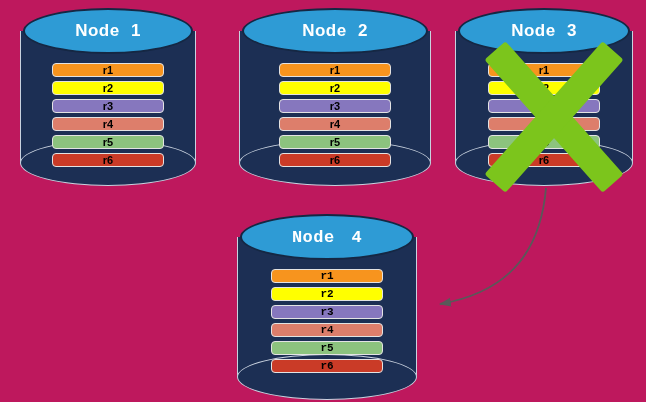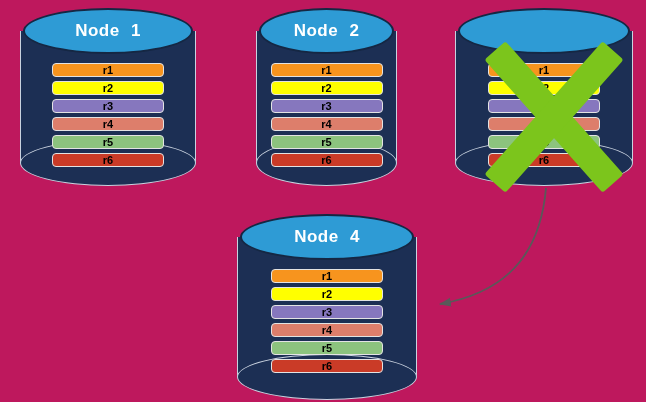--- a/index.html
+++ b/index.html
@@ -1,23 +1,23 @@
 <!DOCTYPE html>
 <html><head>
 <meta charset="utf-8">
 <style>
   html,body{margin:0;padding:0;}
   body{font-family:"Liberation Sans",sans-serif;}
   .canvas{position:relative;width:646px;height:402px;background:#be185d;overflow:hidden;}
 
   .node{position:absolute;}
   .node1{left:20px;top:8px;width:176px;height:178px;}
-  .node2{left:256px;top:8px;width:141px;height:178px;}
+  .node2{left:239px;top:8px;width:192px;height:178px;}
   .node3{left:455px;top:8px;width:178px;height:178px;}
-  .node4{left:237px;top:214px;width:180px;height:186px;}
+  .node4{left:237px;top:214px;width:180px;height:186px;font-family:Liberation Mono, monospace;}
 
   .cyl-body{position:absolute;left:0;right:0;top:23px;bottom:23px;background:#1C2F54;
             border-left:1px solid #C9D2DF;border-right:1px solid #C9D2DF;box-sizing:border-box;}
   .cyl-bottom{position:absolute;left:0;right:0;bottom:0;height:46px;border-radius:50%;
               background:#1C2F54;border:1px solid #C9D2DF;box-sizing:border-box;}
   .cyl-top{position:absolute;left:3px;right:3px;top:0;height:46px;border-radius:50%;
            background:#2E9BD5;border:2px solid #152743;box-sizing:border-box;z-index:2;}
   .cyl-title{position:absolute;left:0;right:0;top:0;height:46px;display:flex;align-items:center;
              justify-content:center;color:#FFFFFF;font-weight:bold;font-size:17px;
              word-spacing:6px;z-index:3;letter-spacing:.5px;}
@@ -67,20 +67,21 @@
       <div class="row" style="background: rgb(221, 126, 107);">r4</div>
       <div class="row" style="background: rgb(140, 195, 126);">r5</div>
       <div class="row" style="background: rgb(202, 59, 39);">r6</div>
     </div>
   </div>
 
   <div class="node node3">
     <div class="cyl-body" style="background: rgb(28, 47, 84);"></div>
     <div class="cyl-bottom" style="background: rgb(28, 47, 84);"></div>
     <div class="cyl-top" style="background: rgb(46, 155, 213);"></div>
+    <div class="cyl-title">Node 3</div>
     <div class="rows">
       <div class="row" style="background: rgb(247, 148, 30);">r1</div>
       <div class="row" style="background: rgb(255, 255, 0);">r2</div>
       <div class="row" style="background: rgb(134, 119, 190);">r3</div>
       <div class="row" style="background: rgb(221, 126, 107);">r4</div>
       <div class="row" style="background: rgb(140, 195, 126);">r5</div>
       <div class="row" style="background: rgb(202, 59, 39);">r6</div>
     </div>
     <div class="x-mark">
       <div class="x-bar x-bar-1" style="background: rgb(124, 197, 28);"></div>

